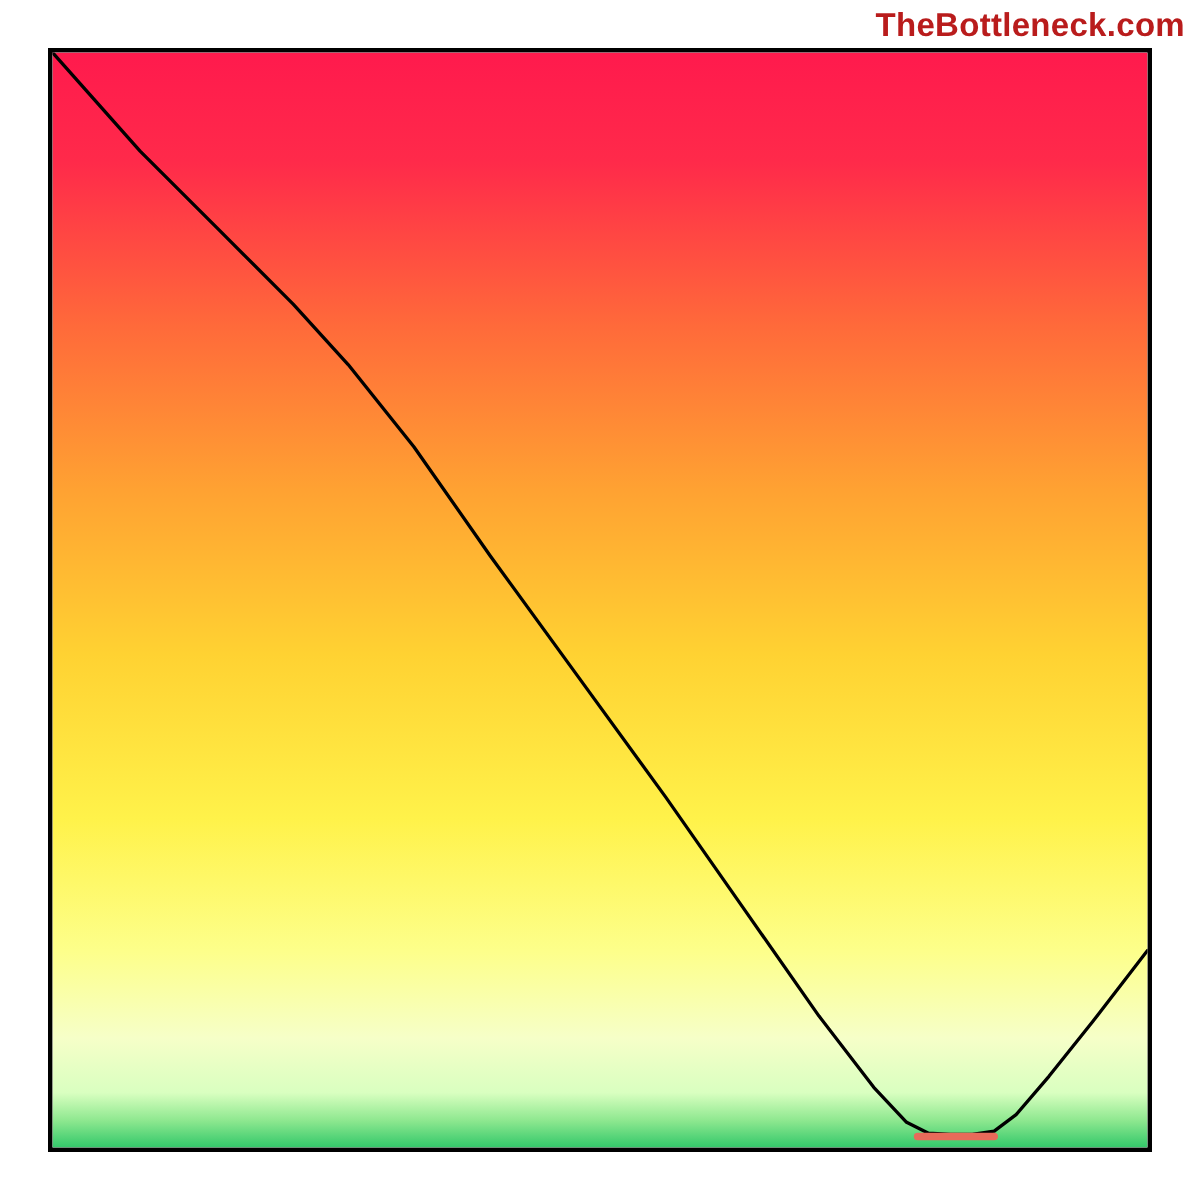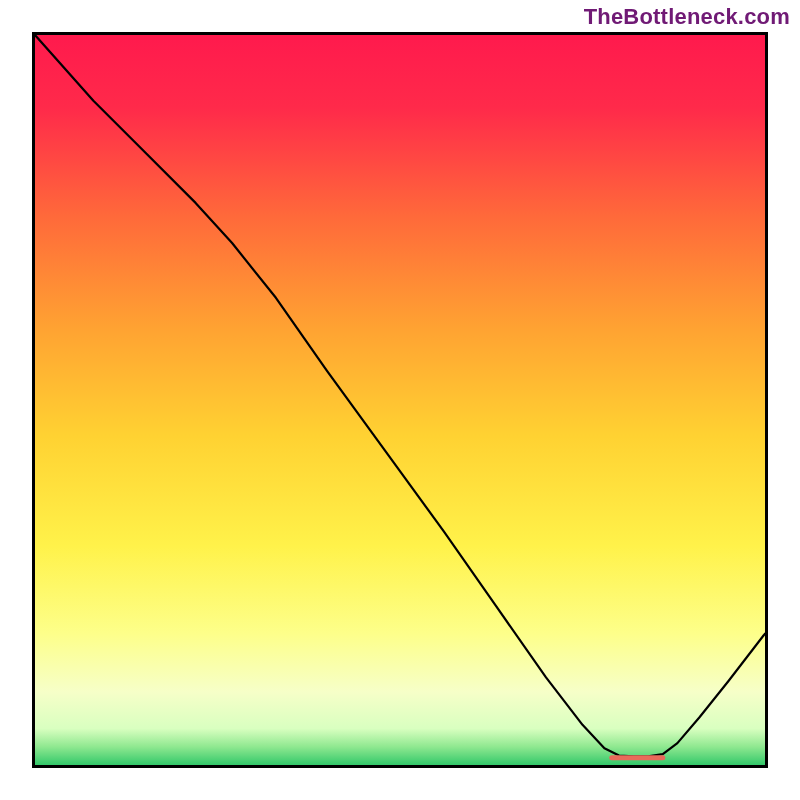--- a/index.html
+++ b/index.html
@@ -15,21 +15,21 @@
     position: relative;
     width: 800px;
     height: 800px;
   }
   .watermark {
     position: absolute;
     top: 4px;
     right: 10px;
     font-size: 22px;
     font-weight: 600;
-    color: #701a75;
+    color: #b91c1c;
     letter-spacing: 0.2px;
   }
   .plot-frame {
     position: absolute;
     left: 32px;
     top: 32px;
     width: 736px;
     height: 736px;
     border: 3px solid #000;
     box-sizing: border-box;

